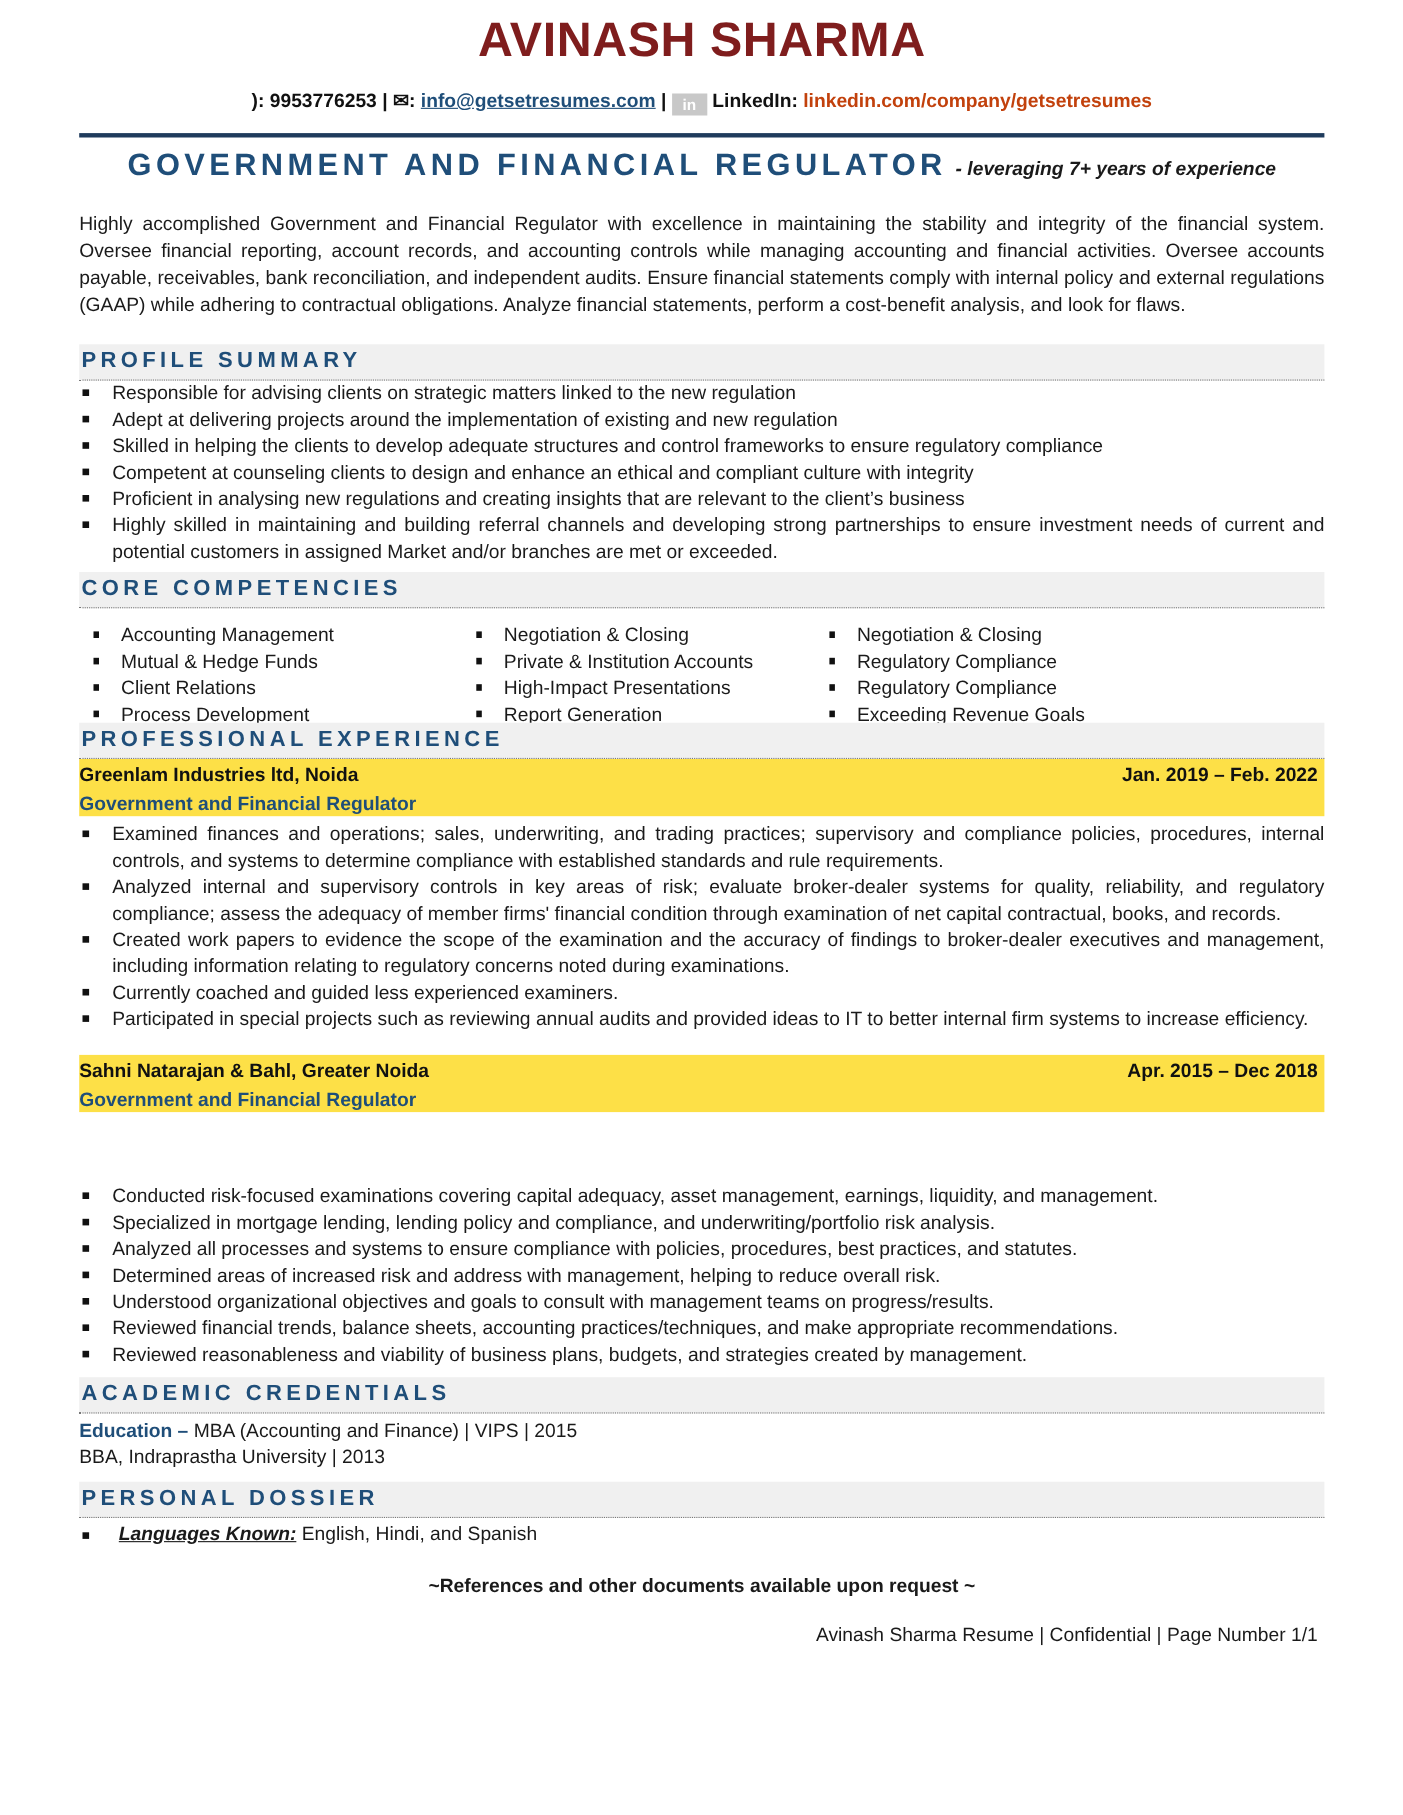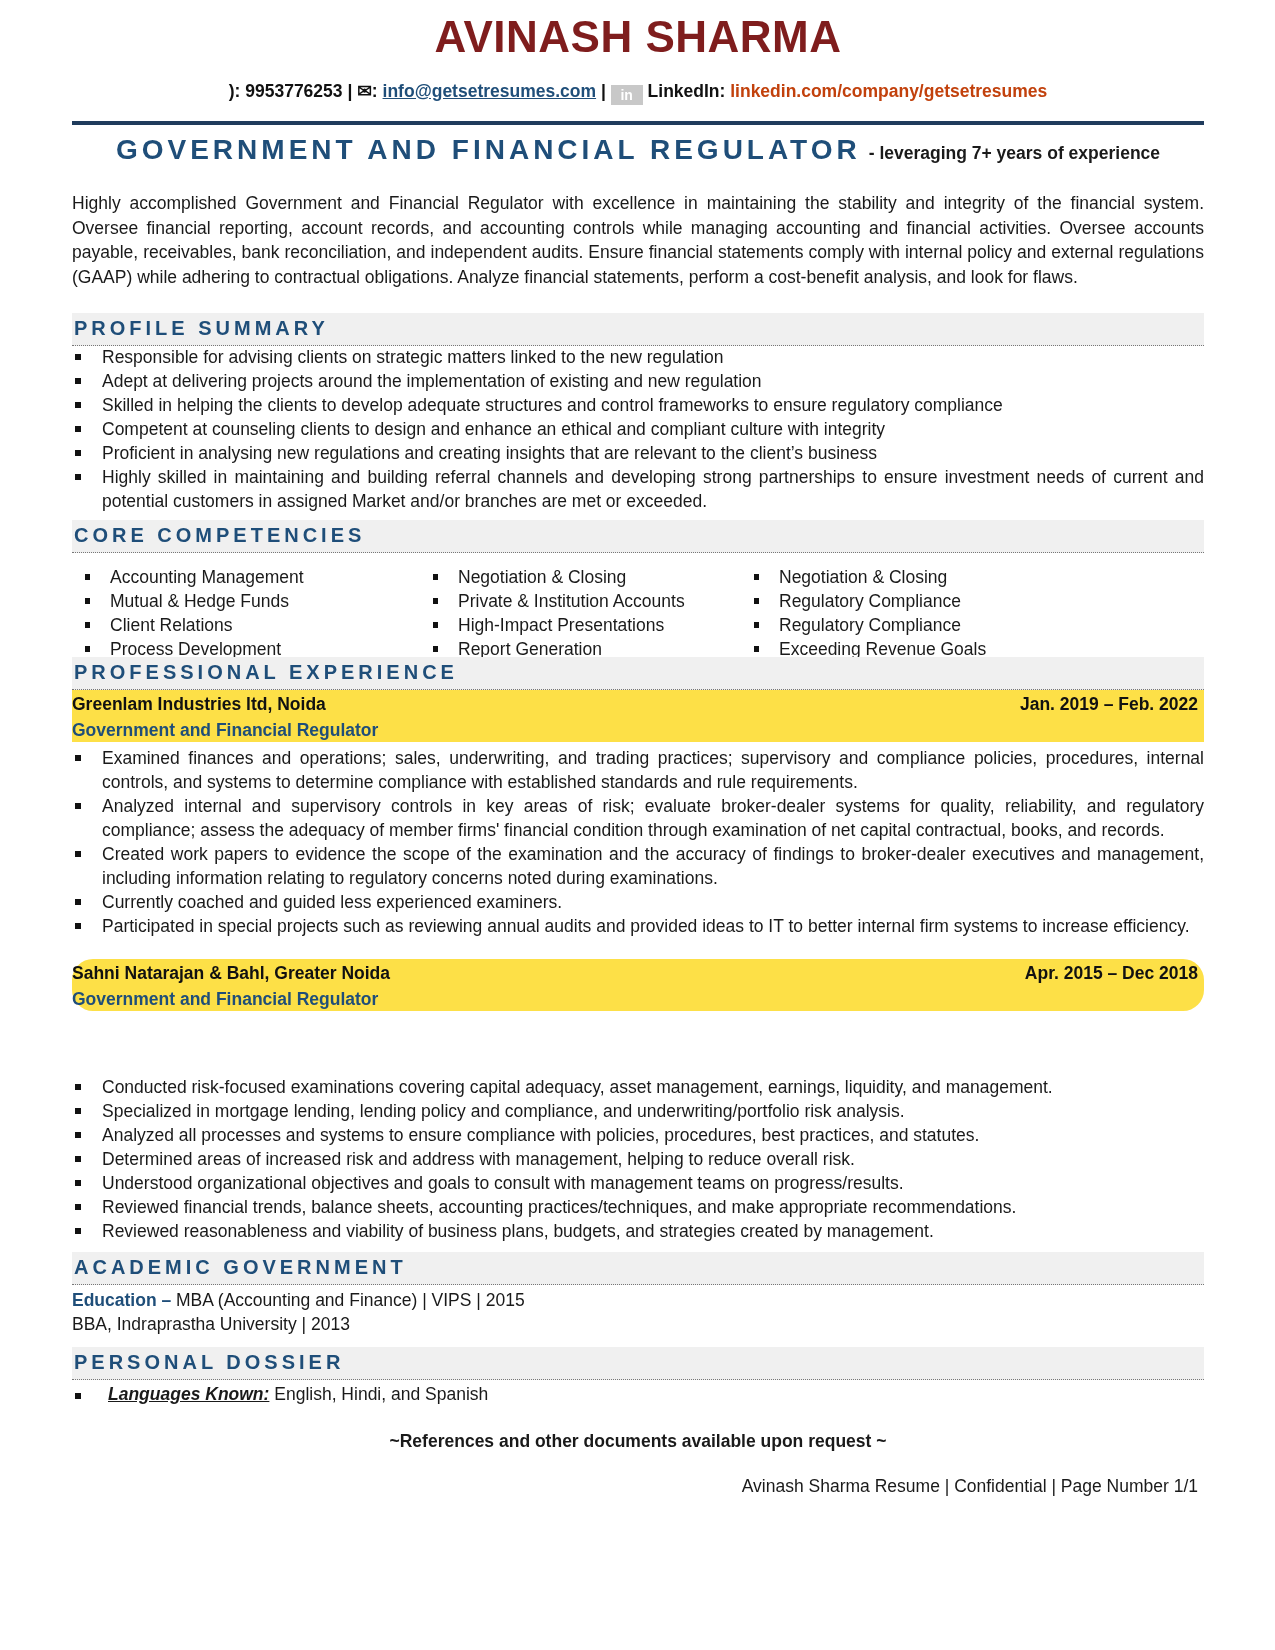--- a/index.html
+++ b/index.html
@@ -6,21 +6,21 @@
   body { width:1275px; height:1650px; position:relative; font-family:"Liberation Sans", sans-serif; color:#1a1a1a; }
   .page { position:absolute; left:72px; top:0; width:1132px; }
   .name { position:absolute; top:12px; left:0; width:1132px; text-align:center; font-size:44px; font-weight:bold; letter-spacing:0.5px; color:#7f1d1d; }
   .contact { position:absolute; top:81px; left:0; width:1132px; text-align:center; font-size:17.5px; font-weight:bold; color:#111; white-space:nowrap; }
   .contact .link { color:#c2410c; font-weight:bold; }
   .contact .email { color:#1f4e79; text-decoration:underline; font-weight:bold; }
   .li-badge { display:inline-block; width:32px; height:20px; background:#c8c8c8; color:#fff; font-size:14px; line-height:20px; text-align:center; vertical-align:-3px; }
   .rule { position:absolute; top:121px; left:0; width:1132px; height:4px; background:#1f3b5c; }
   .headline { position:absolute; top:134px; left:0; width:1132px; text-align:center; white-space:nowrap; }
   .headline .h-title { font-size:28px; font-weight:bold; color:#1f4e79; letter-spacing:4px; }
-  .headline .h-sub { font-size:17.5px; font-weight:bold; color:#1a1a1a; margin-left:8px; }
+  .headline .h-sub { font-size:17.5px; font-weight:bold; font-style:italic; color:#1a1a1a; margin-left:8px; }
   .summary { position:absolute; top:191px; left:0; width:1132px; font-size:17.5px; line-height:24.5px; text-align:justify; }
   .sec { position:absolute; left:0; width:1132px; height:32px; background:#f0f0f0; border-bottom:1px dotted #777; }
   .sec span { position:absolute; left:2px; top:4px; font-size:20px; font-weight:bold; color:#1f4e79; letter-spacing:4px; }
   ul.bul { position:absolute; left:0; width:1132px; margin:0; padding:0; list-style:none; font-size:17.5px; line-height:24px; }
   ul.bul li { position:relative; padding-left:30px; text-align:justify; }
   ul.bul li::before { content:""; position:absolute; left:3px; top:9px; width:6px; height:6px; background:#111; }
   .comp { position:absolute; top:565px; left:0; width:1132px; font-size:17.5px; line-height:24px; }
   .comp .col { position:absolute; top:0; }
   .comp .item { position:relative; padding-left:38px; white-space:nowrap; }
   .comp .item::before { content:""; position:absolute; left:13px; top:9px; width:5px; height:6px; background:#111; }
@@ -101,37 +101,37 @@
     <div class="role">Government and Financial Regulator</div>
   </div>
   <ul class="bul" style="top:746px;">
     <li>Examined finances and operations; sales, underwriting, and trading practices; supervisory and compliance policies, procedures, internal controls, and systems to determine compliance with established standards and rule requirements.</li>
     <li>Analyzed internal and supervisory controls in key areas of risk; evaluate broker-dealer systems for quality, reliability, and regulatory compliance; assess the adequacy of member firms' financial condition through examination of net capital contractual, books, and records.</li>
     <li>Created work papers to evidence the scope of the examination and the accuracy of findings to broker-dealer executives and management, including information relating to regulatory concerns noted during examinations.</li>
     <li>Currently coached and guided less experienced examiners.</li>
     <li>Participated in special projects such as reviewing annual audits and provided ideas to IT to better internal firm systems to increase efficiency.</li>
   </ul>
 
-  <div class="job" style="top:959px;border-radius:21px;">
+  <div class="job" style="top:959px;">
     <div class="co">Sahni Natarajan &amp; Bahl, Greater Noida</div>
     <div class="dt">Apr. 2015 – Dec 2018</div>
     <div class="role">Government and Financial Regulator</div>
   </div>
   <ul class="bul" style="top:1075px;">
     <li>Conducted risk-focused examinations covering capital adequacy, asset management, earnings, liquidity, and management.</li>
     <li>Specialized in mortgage lending, lending policy and compliance, and underwriting/portfolio risk analysis.</li>
     <li>Analyzed all processes and systems to ensure compliance with policies, procedures, best practices, and statutes.</li>
     <li>Determined areas of increased risk and address with management, helping to reduce overall risk.</li>
     <li>Understood organizational objectives and goals to consult with management teams on progress/results.</li>
     <li>Reviewed financial trends, balance sheets, accounting practices/techniques, and make appropriate recommendations.</li>
     <li>Reviewed reasonableness and viability of business plans, budgets, and strategies created by management.</li>
   </ul>
 
   <div class="sec" style="top:1252px;">
-      <span>ACADEMIC GOVERNMENT</span>
+      <span>ACADEMIC CREDENTIALS</span>
     </div>
   <div class="edu">
     <div><span class="lbl">Education – </span><span>MBA (Accounting and Finance) | VIPS | 2015</span></div>
     <div>BBA, Indraprastha University | 2013</div>
   </div>
 
   <div class="sec" style="top:1347px;">
       <span>PERSONAL DOSSIER</span>
     </div>
   <div class="dossier">

